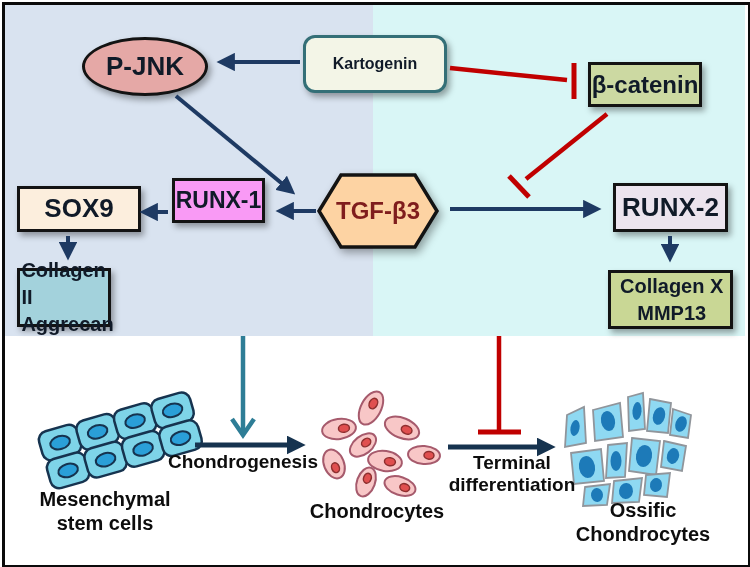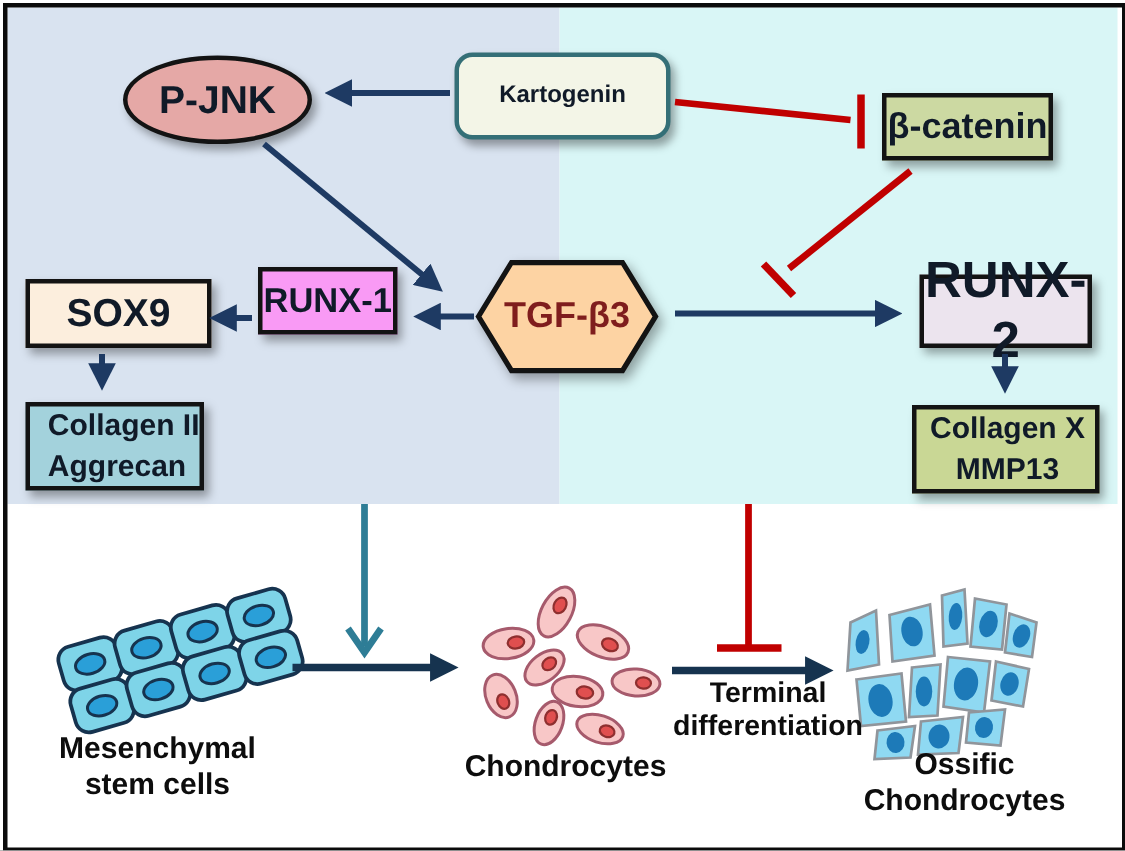--- a/index.html
+++ b/index.html
@@ -18,23 +18,23 @@
     box-sizing:border-box;z-index:2;box-shadow:3px 4px 6px rgba(0,0,0,0.35);
     line-height:1.15;
   }
   .node-pjnk{left:82px;top:37px;width:126px;height:59px;border-radius:50%;
     background:#e5a8a6;font-size:26px;}
   .node-kartogenin{left:303px;top:35px;width:144px;height:58px;border-radius:12px;
     background:#f3f5e7;border-color:#346f77;font-size:16px;line-height:1.3;}
   .node-bcatenin{left:588px;top:62px;width:114px;height:45px;background:#ccd9a2;font-size:24px;}
   .node-runx1{left:172px;top:178px;width:93px;height:45px;background:#f99af5;font-size:23px;}
   .node-sox9{left:17px;top:186px;width:124px;height:46px;background:#fceedd;font-size:26px;}
-  .node-collagen2{left:17px;top:268px;width:119px;height:59px;background:#a3d2dc;
-    font-size:20px;justify-content:flex-end;padding-left:7px;text-align:left;line-height:1.35;}
-  .node-runx2{left:613px;top:183px;width:115px;height:49px;background:#ece4ee;font-size:34px;}
+  .node-collagen2{left:17px;top:268px;width:94px;height:59px;background:#a3d2dc;
+    font-size:20px;justify-content:center;padding-left:7px;text-align:left;line-height:1.35;}
+  .node-runx2{left:613px;top:183px;width:115px;height:49px;background:#ece4ee;font-size:26px;}
   .node-collagenx{left:608px;top:270px;width:125px;height:59px;background:#c9d795;
     font-size:20px;justify-content:flex-start;padding-left:9px;text-align:center;line-height:1.35;}
   .hex-wrap{position:absolute;left:316px;top:171px;width:124px;height:80px;z-index:2;
     filter:drop-shadow(3px 4px 4px rgba(0,0,0,0.35));}
   .hex-wrap svg{position:absolute;left:0;top:0;}
   .hex-label{position:absolute;inset:0;display:flex;align-items:center;justify-content:center;
     font-weight:bold;font-size:24px;color:#7f1d1d;}
   .arrows{position:absolute;left:0;top:0;z-index:3;pointer-events:none;}
   .illus{position:absolute;z-index:1;}
   .caption{position:absolute;z-index:2;font-weight:bold;color:#0d0d0d;text-align:center;line-height:1.2;}
@@ -191,20 +191,21 @@
       <ellipse cx="44" cy="112" rx="6" ry="7" transform="rotate(-5 44 112)"></ellipse>
       <ellipse cx="73" cy="108" rx="7" ry="8" transform="rotate(5 73 108)"></ellipse>
       <ellipse cx="103" cy="102" rx="6" ry="7" transform="rotate(10 103 102)"></ellipse>
     </g>
   </svg>
 
   <div class="caption cap-msc">
     <div>Mesenchymal</div>
     <div>stem cells</div>
   </div>
+  <div class="caption cap-chondrogenesis">Chondrogenesis</div>
   <div class="caption cap-chondrocytes">Chondrocytes</div>
   <div class="caption cap-terminal">
     <div>Terminal</div>
     <div>differentiation</div>
   </div>
   <div class="caption cap-ossific">
     <div>Ossific</div>
     <div>Chondrocytes</div>
   </div>
 

